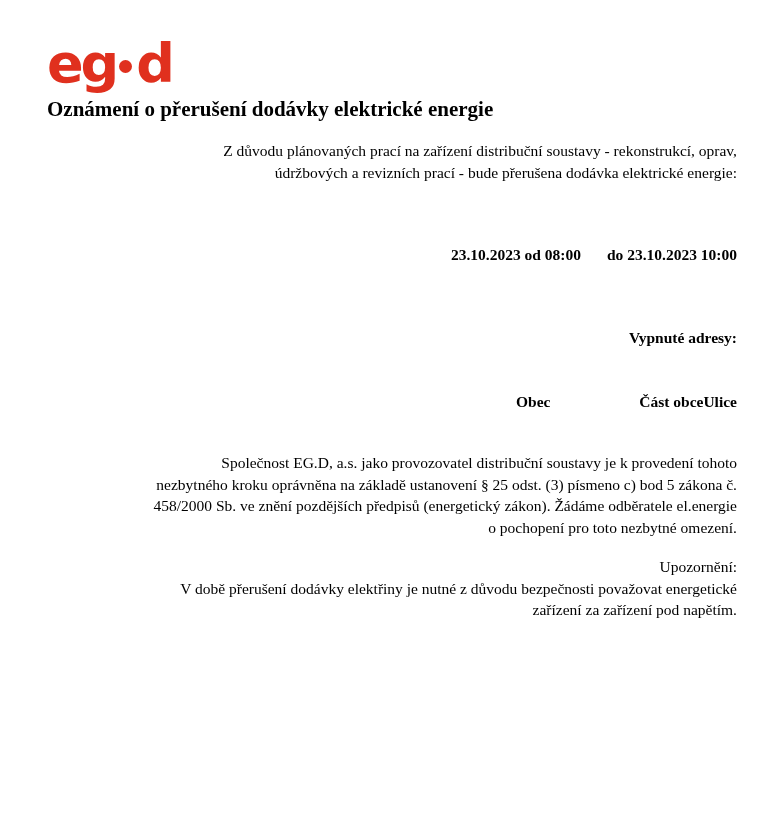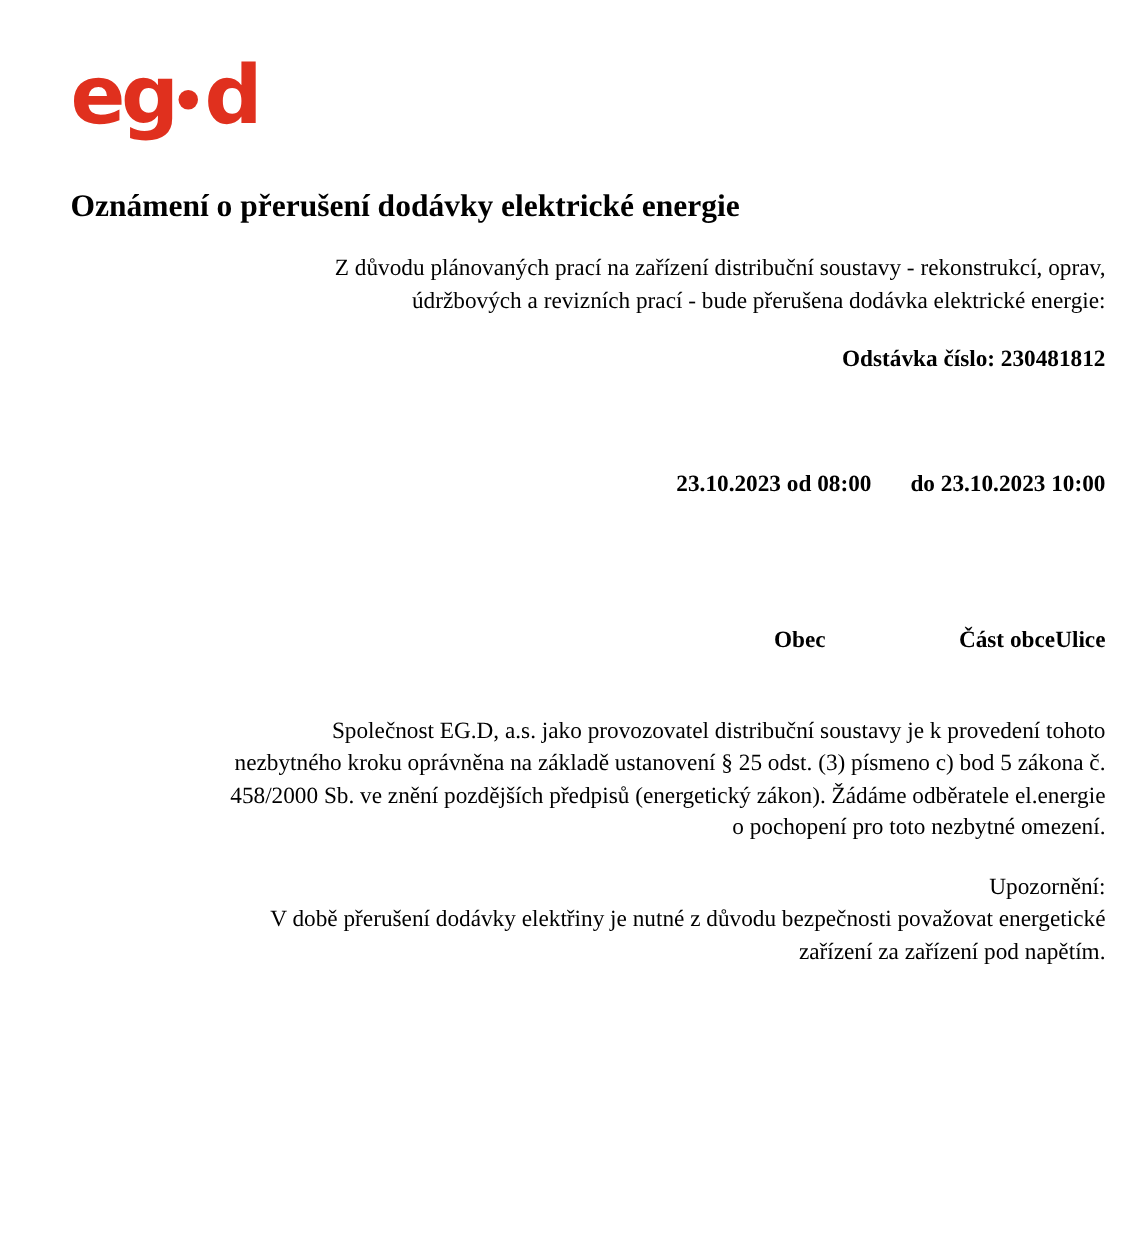--- a/index.html
+++ b/index.html
@@ -36,21 +36,20 @@
     width: 13px;
     height: 13px;
     border-radius: 50%;
     background: #e0301e;
     position: relative;
     top: -9px;
     margin: 0 4px 0 3px;
   }
   
   .doc-title {
-    margin-top: 28px;
     font-size: 21px;
     line-height: 26px;
     font-weight: bold;
   }
   .para {
     margin-top: 18px;
     white-space: pre-line;
     width: 690px;
     text-align: right;
   }
@@ -70,29 +69,29 @@
 
   <div class="logo">
     <span>eg</span><span class="logo-dot"></span><span>d</span>
   </div>
 
   <div class="doc-title">Oznámení o přerušení dodávky elektrické energie</div>
 
   <div class="para">Z důvodu plánovaných prací na zařízení distribuční soustavy - rekonstrukcí, oprav,
 údržbových a revizních prací - bude přerušena dodávka elektrické energie:</div>
 
-  <div class="para bold">Odstávka číslo: 230481812</div>
 
   <div class="para bold">
     <div>
       <span class="date-from">23.10.2023 od 08:00</span><span>do 23.10.2023 10:00</span>
     </div>
   </div>
 
   <div class="para bold">
+    <div>Vypnuté adresy:</div>
     <div>
       <span class="addr-col-1">Obec</span><span class="addr-col-2">Část obce</span><span>Ulice</span>
     </div>
   </div>
 
 
   <div class="para">Společnost EG.D, a.s. jako provozovatel distribuční soustavy je k provedení tohoto
 nezbytného kroku oprávněna na základě ustanovení § 25 odst. (3) písmeno c) bod 5 zákona č.
 458/2000 Sb. ve znění pozdějších předpisů (energetický zákon). Žádáme odběratele el.energie
 o pochopení pro toto nezbytné omezení.</div>

